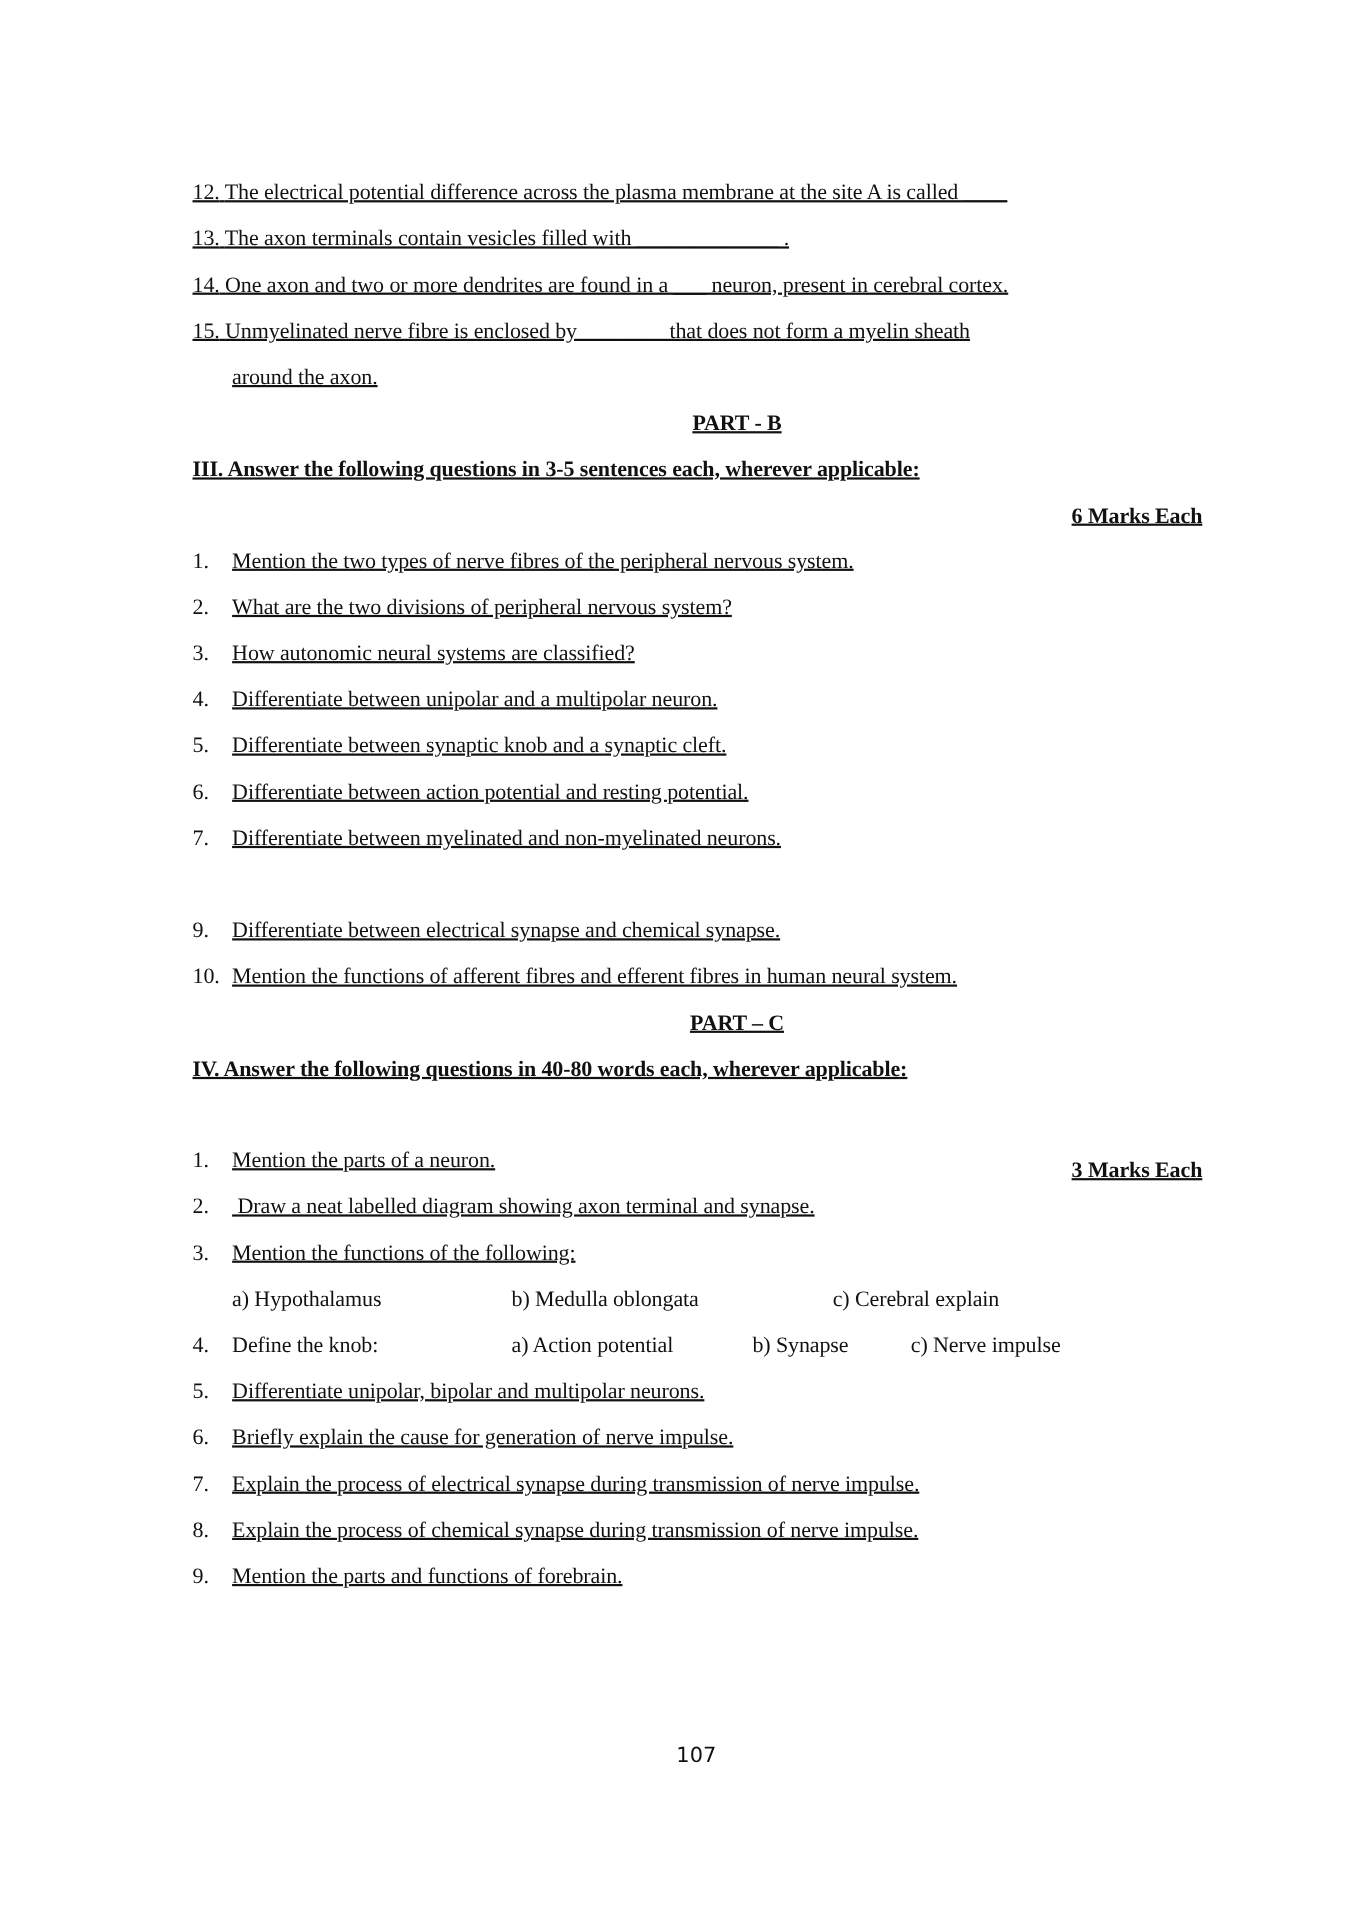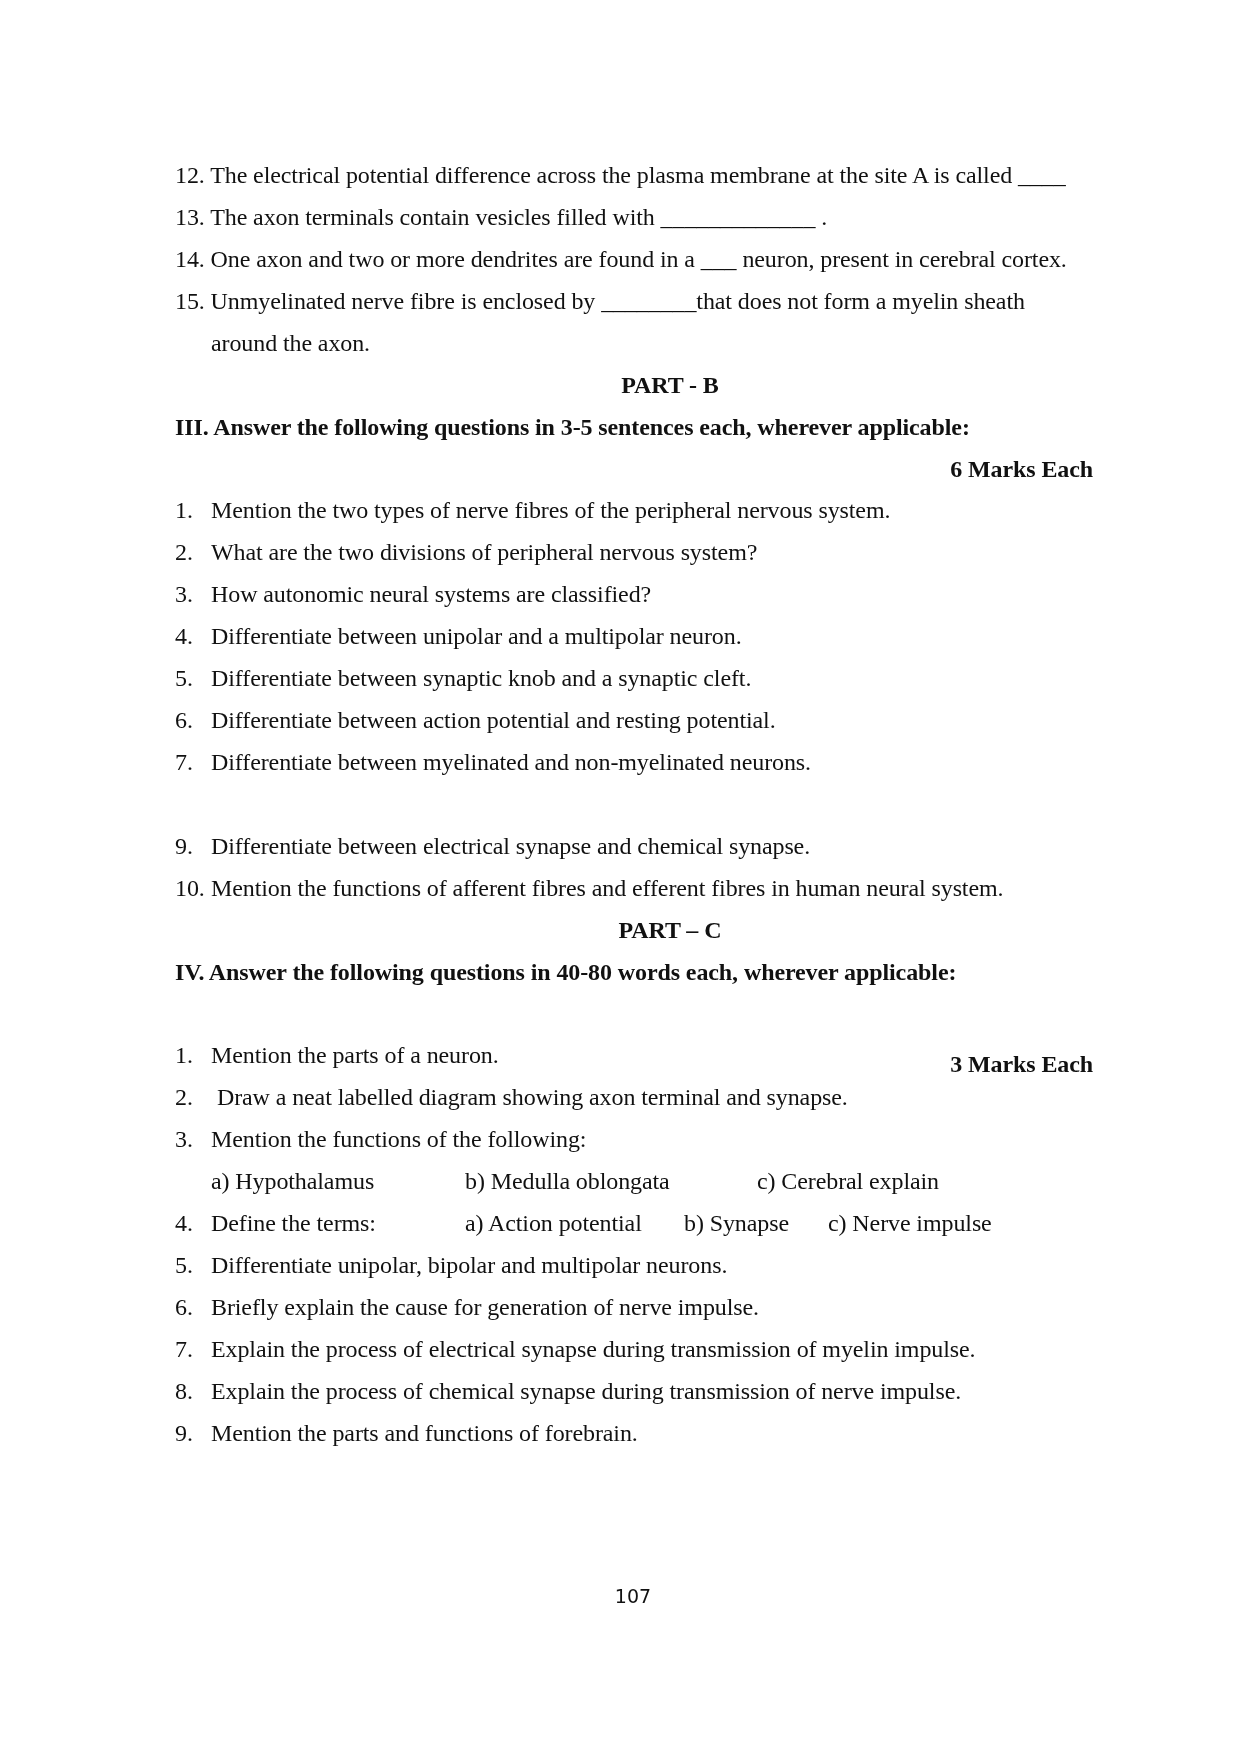--- a/index.html
+++ b/index.html
@@ -1,19 +1,19 @@
 <!DOCTYPE html>
 <html><head>
   <meta charset="utf-8">
   <style>
     html, body { margin: 0; padding: 0; background: #ffffff; }
     body { width: 1240px; height: 1755px; position: relative; overflow: hidden;
            font-family: "Liberation Serif", serif; color: #111111; }
     .page { position: absolute; left: 0; top: 0; width: 1240px; height: 1755px; }
-    .line { position: absolute; left: 175px; font-size: 24px; line-height: 26px; white-space: nowrap; letter-spacing: -0.1px; }
+    .line { position: absolute; left: 175px; font-size: 20px; line-height: 26px; white-space: nowrap; letter-spacing: -0.1px; text-decoration: underline; }
     .num { display: inline-block; width: 36px; }
     .cont { left: 211px; }
     .center { left: 0; width: 1340px; text-align: center; }
     .bold { font-weight: bold; }
     .right { left: auto; right: 147px; }
     .opt { position: absolute; top: 0; }
     .pageno { position: absolute; top: 1585px; left: 0; width: 1266px; text-align: center;
               font-family: "DejaVu Sans", sans-serif; font-size: 19px; }
   </style>
 </head>
@@ -84,33 +84,33 @@
   <div class="line" style="top:1126px">
     <span class="num">3.</span><span>Mention the functions of the following:</span>
   </div>
   <div class="line" style="top:1168px; width:900px; height:26px;">
     <span class="opt" style="left:36px">a) Hypothalamus</span>
     <span class="opt" style="left:290px">b) Medulla oblongata</span>
     <span class="opt" style="left:582px">c) Cerebral explain</span>
   </div>
   <div class="line" style="top:1210px; width:900px; height:26px;">
     <span class="opt" style="left:0">4.</span>
-    <span class="opt" style="left:36px">Define the terms:</span>
+    <span class="opt" style="left:36px">Define the knob:</span>
     <span class="opt" style="left:290px">a) Action potential</span>
     <span class="opt" style="left:509px">b) Synapse</span>
     <span class="opt" style="left:653px">c) Nerve impulse</span>
   </div>
   <div class="line" style="top:1252px">
     <span class="num">5.</span><span>Differentiate unipolar, bipolar and multipolar neurons.</span>
   </div>
   <div class="line" style="top:1294px">
     <span class="num">6.</span><span>Briefly explain the cause for generation of nerve impulse.</span>
   </div>
   <div class="line" style="top:1336px">
-    <span class="num">7.</span><span>Explain the process of electrical synapse during transmission of myelin impulse.</span>
+    <span class="num">7.</span><span>Explain the process of electrical synapse during transmission of nerve impulse.</span>
   </div>
   <div class="line" style="top:1378px">
     <span class="num">8.</span><span>Explain the process of chemical synapse during transmission of nerve impulse.</span>
   </div>
   <div class="line" style="top:1420px">
     <span class="num">9.</span><span>Mention the parts and functions of forebrain.</span>
   </div>
 
   <div class="pageno">107</div>
 </div>

